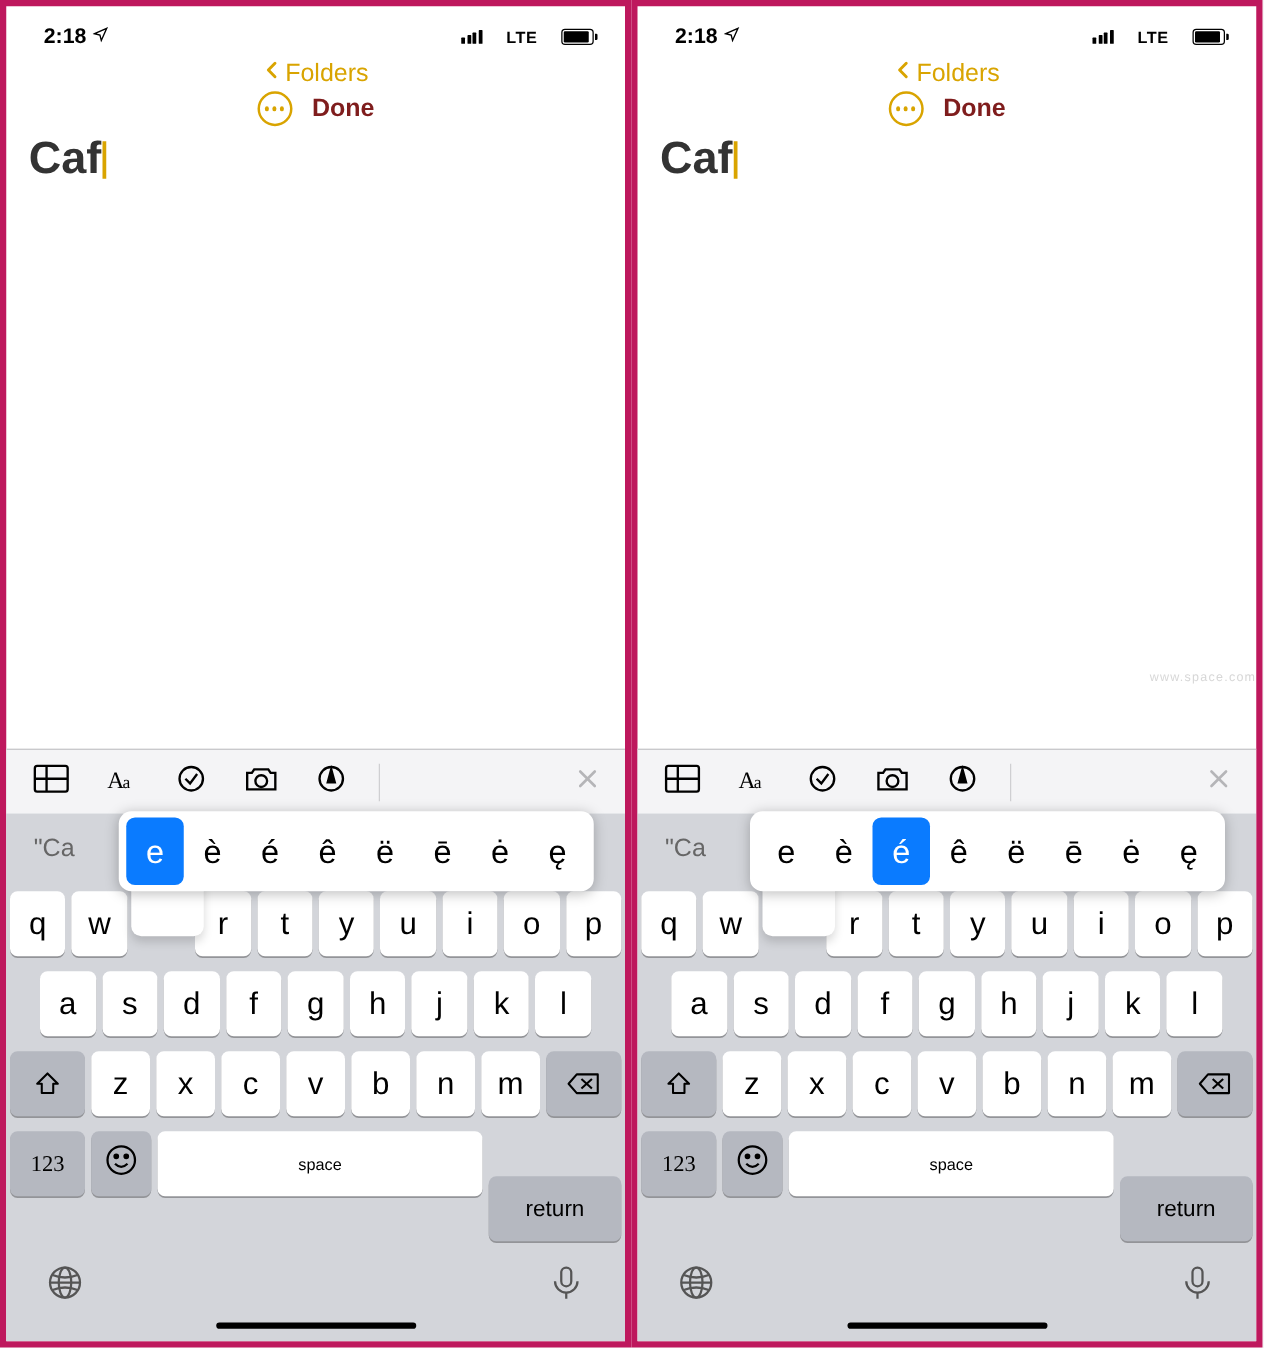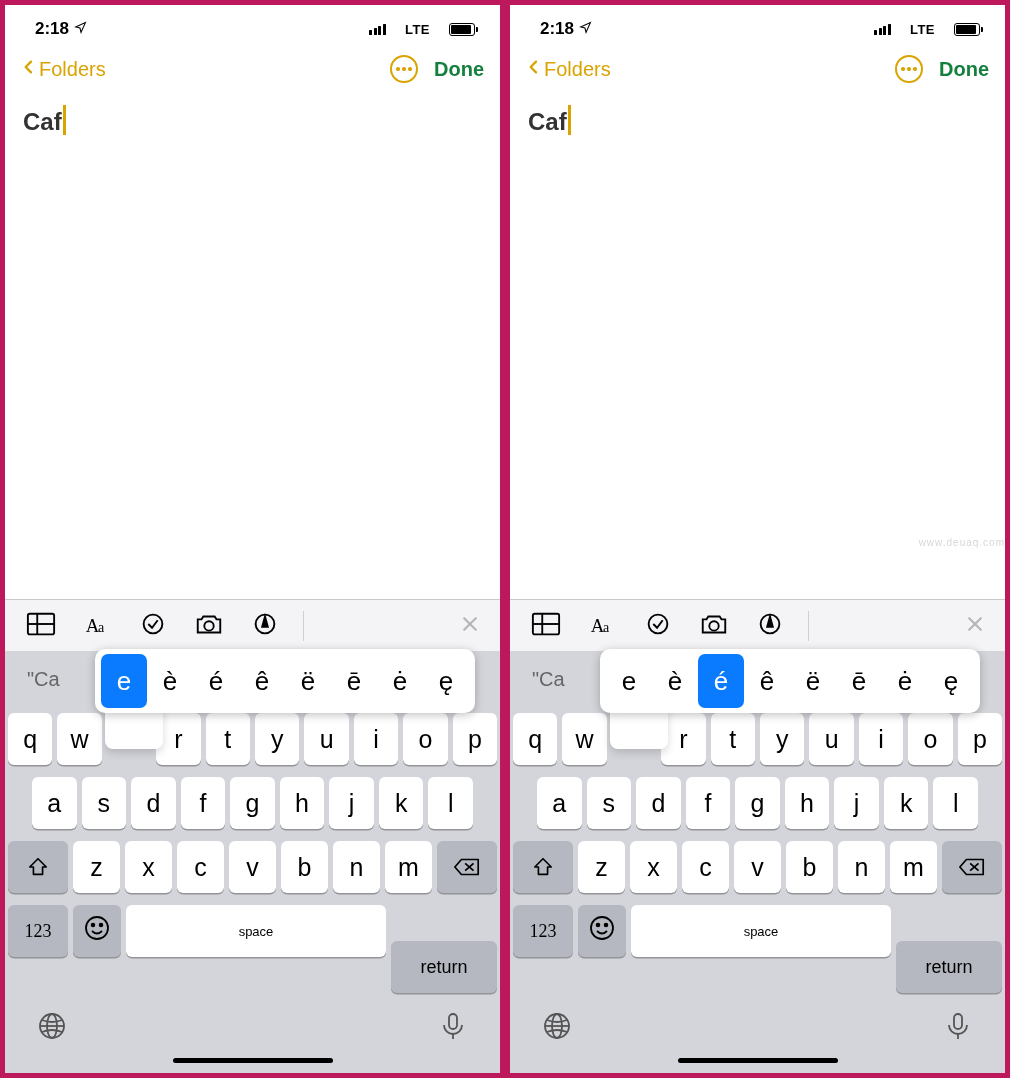--- a/index.html
+++ b/index.html
@@ -50,31 +50,32 @@
   .loc-icon svg { width:13px; height:13px; }
 
   
   .nav-bar {
     height: 48px;
     display: flex;
     align-items: center;
     justify-content: space-between;
     padding: 0 16px;
     color: #d9a400;
+    flex-direction: column;
   }
   .nav-left { display:flex; align-items:center; gap:2px; font-size:20px; color:#d9a400; }
   .nav-right { display:flex; align-items:center; gap:16px; }
   .chevron-back svg { width:16px; height:22px; }
   .more-circle { width:28px; height:28px; border:2px solid #d9a400; border-radius:50%; display:flex; align-items:center; justify-content:center; }
   .more-circle span{ width:3.5px;height:3.5px;background:#d9a400;border-radius:50%; margin:0 1.3px;}
-  .done { font-size:20px; font-weight:600; color:#15803d;}
+  .done { font-size:20px; font-weight:600; color:#7f1d1d;}
 
   
   .note-body { flex:1; padding: 12px 18px; }
-  .note-title { font-size:24px; font-weight:700; color:#333; display:inline; }
+  .note-title { font-size:36px; font-weight:700; color:#333; display:inline; }
   .cursor { display:inline-block; width:3px; height:30px; background:#d9a400; vertical-align:-5px; margin-left:1px;}
 
   
   .kbd-region {
     background:#d3d5da;
     display:flex;
     flex-direction:column;
   }
   .kbd-toolbar {
     height:52px;
@@ -541,13 +542,13 @@
         <div><span><svg viewBox="0 0 30 30" fill="none" stroke="#555" stroke-width="1.8">
               <rect x="11" y="3" width="8" height="15" rx="4"></rect>
               <path d="M6 14 a9 9 0 0 0 18 0"></path>
               <line x1="15" y1="23" x2="15" y2="28"></line>
             </svg></span></div>
         <div class="home-indicator"></div>
       </div>
     </div>
   </div>
 
-<div class="watermark">www.deuaq.com</div>
+<div class="watermark">www.space.com</div>
 
 </body></html>

